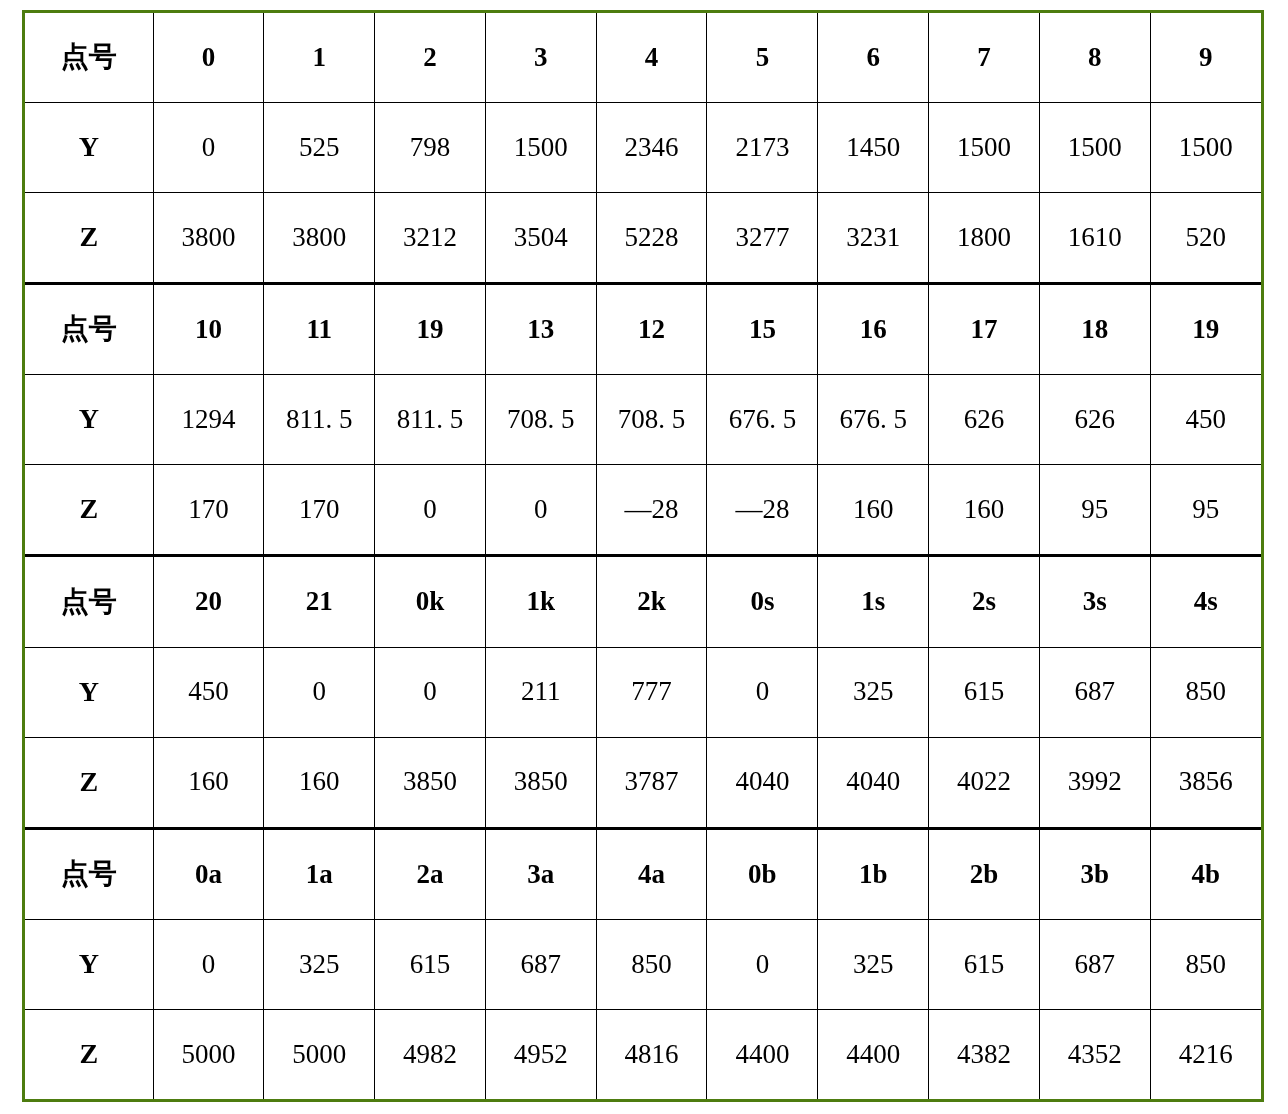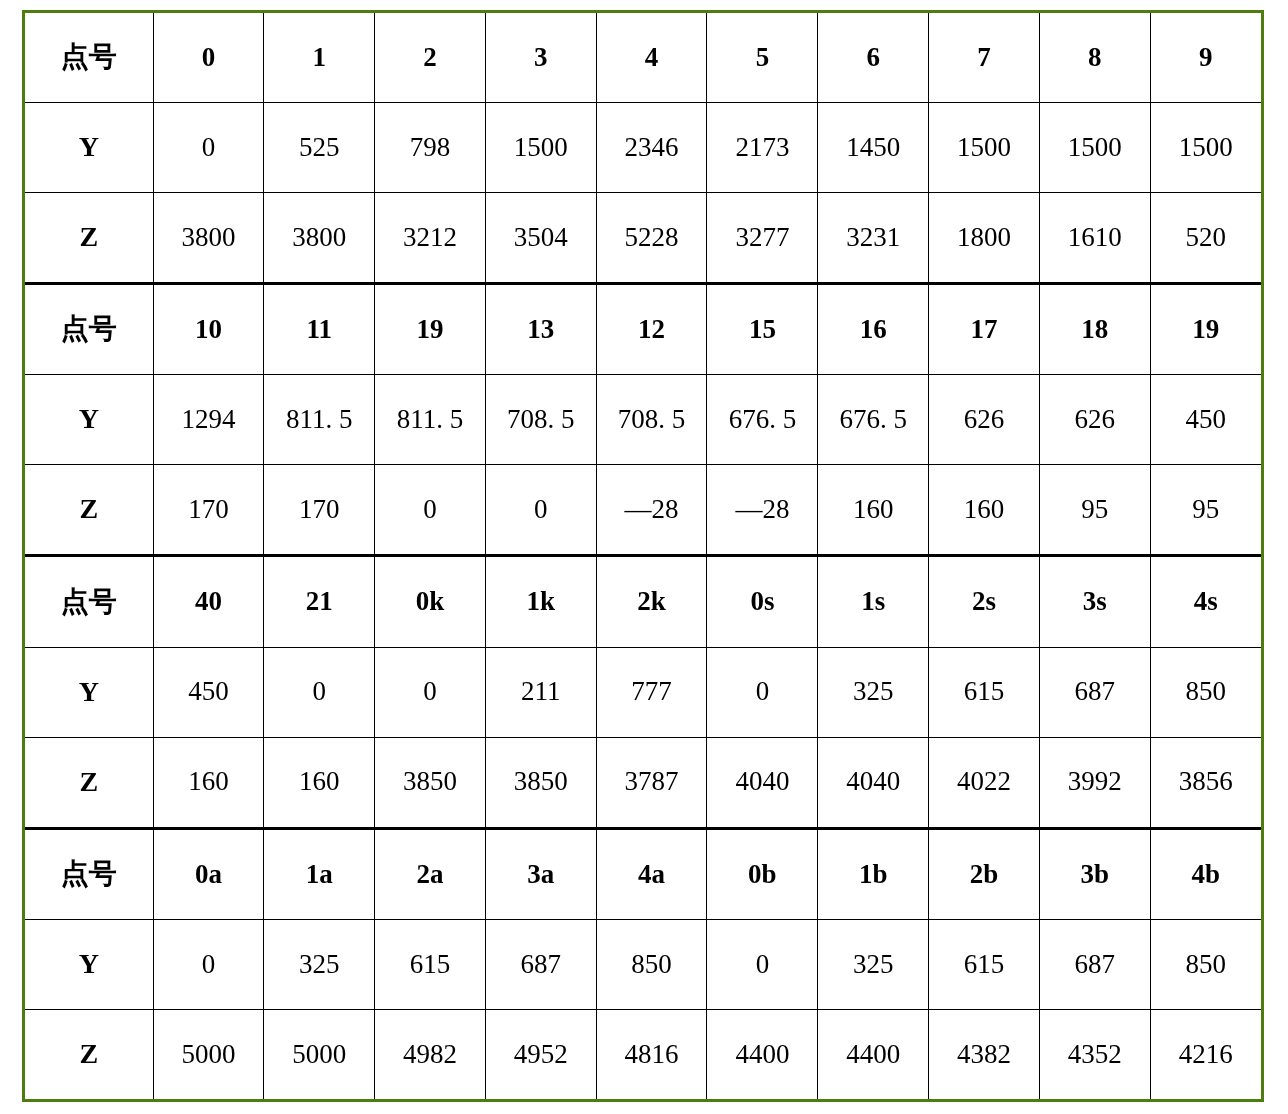--- a/index.html
+++ b/index.html
@@ -164,21 +164,21 @@
           <td>—28</td>
           <td>—28</td>
           <td>160</td>
           <td>160</td>
           <td>95</td>
           <td>95</td>
         </tr>
 
         <tr class="blockstart">
           <td class="label">点号</td>
-          <td class="hdr">40</td>
+          <td class="hdr">20</td>
           <td class="hdr">21</td>
           <td class="hdr">0k</td>
           <td class="hdr">1k</td>
           <td class="hdr">2k</td>
           <td class="hdr">0s</td>
           <td class="hdr">1s</td>
           <td class="hdr">2s</td>
           <td class="hdr">3s</td>
           <td class="hdr">4s</td>
         </tr>

